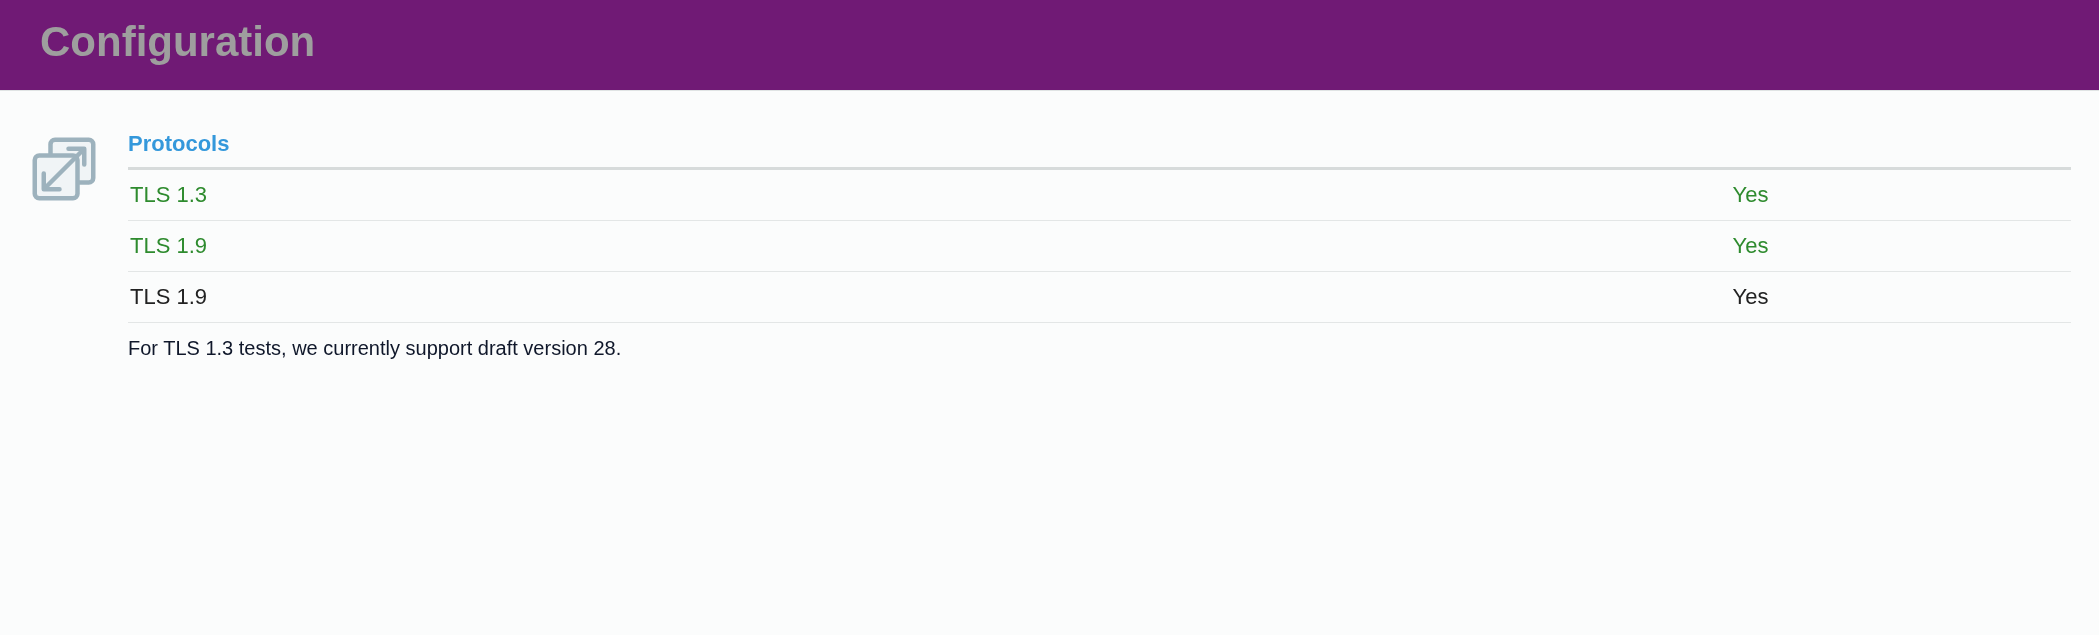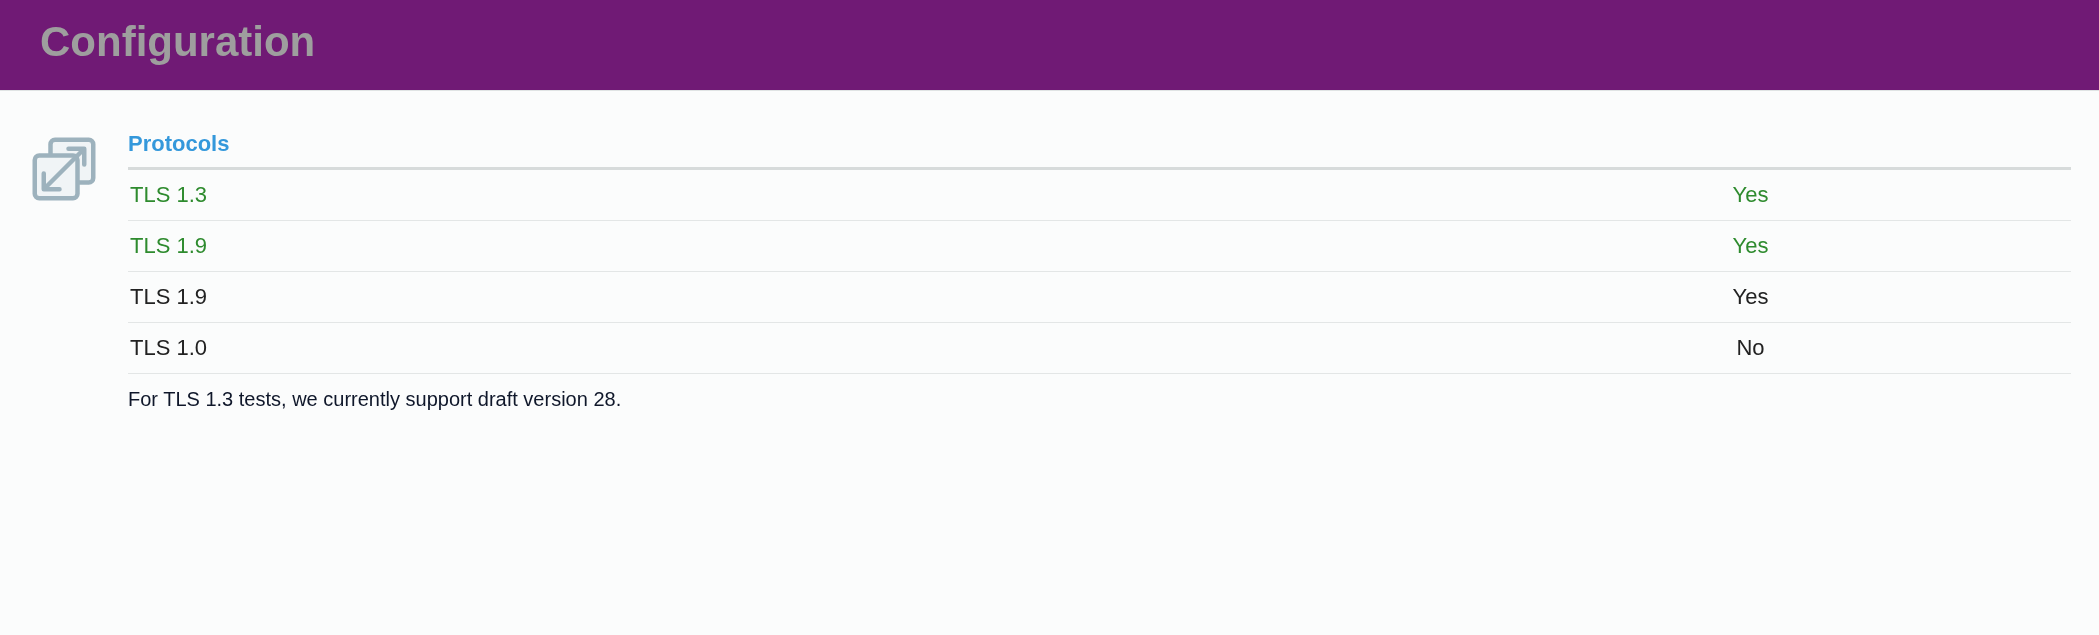--- a/index.html
+++ b/index.html
@@ -95,23 +95,19 @@
           <td>Yes</td>
         </tr>
         <tr class="row-good">
           <td>TLS 1.9</td>
           <td>Yes</td>
         </tr>
         <tr class="row-neutral">
           <td>TLS 1.9</td>
           <td>Yes</td>
         </tr>
-        <tr class="row-neutral">
-          <td>TLS 1.0</td>
-          <td>No</td>
-        </tr>
       </tbody>
     </table>
 
     <div class="footnote">For TLS 1.3 tests, we currently support draft version 28.</div>
   </div>
 
 </div>
 
 </body></html>

